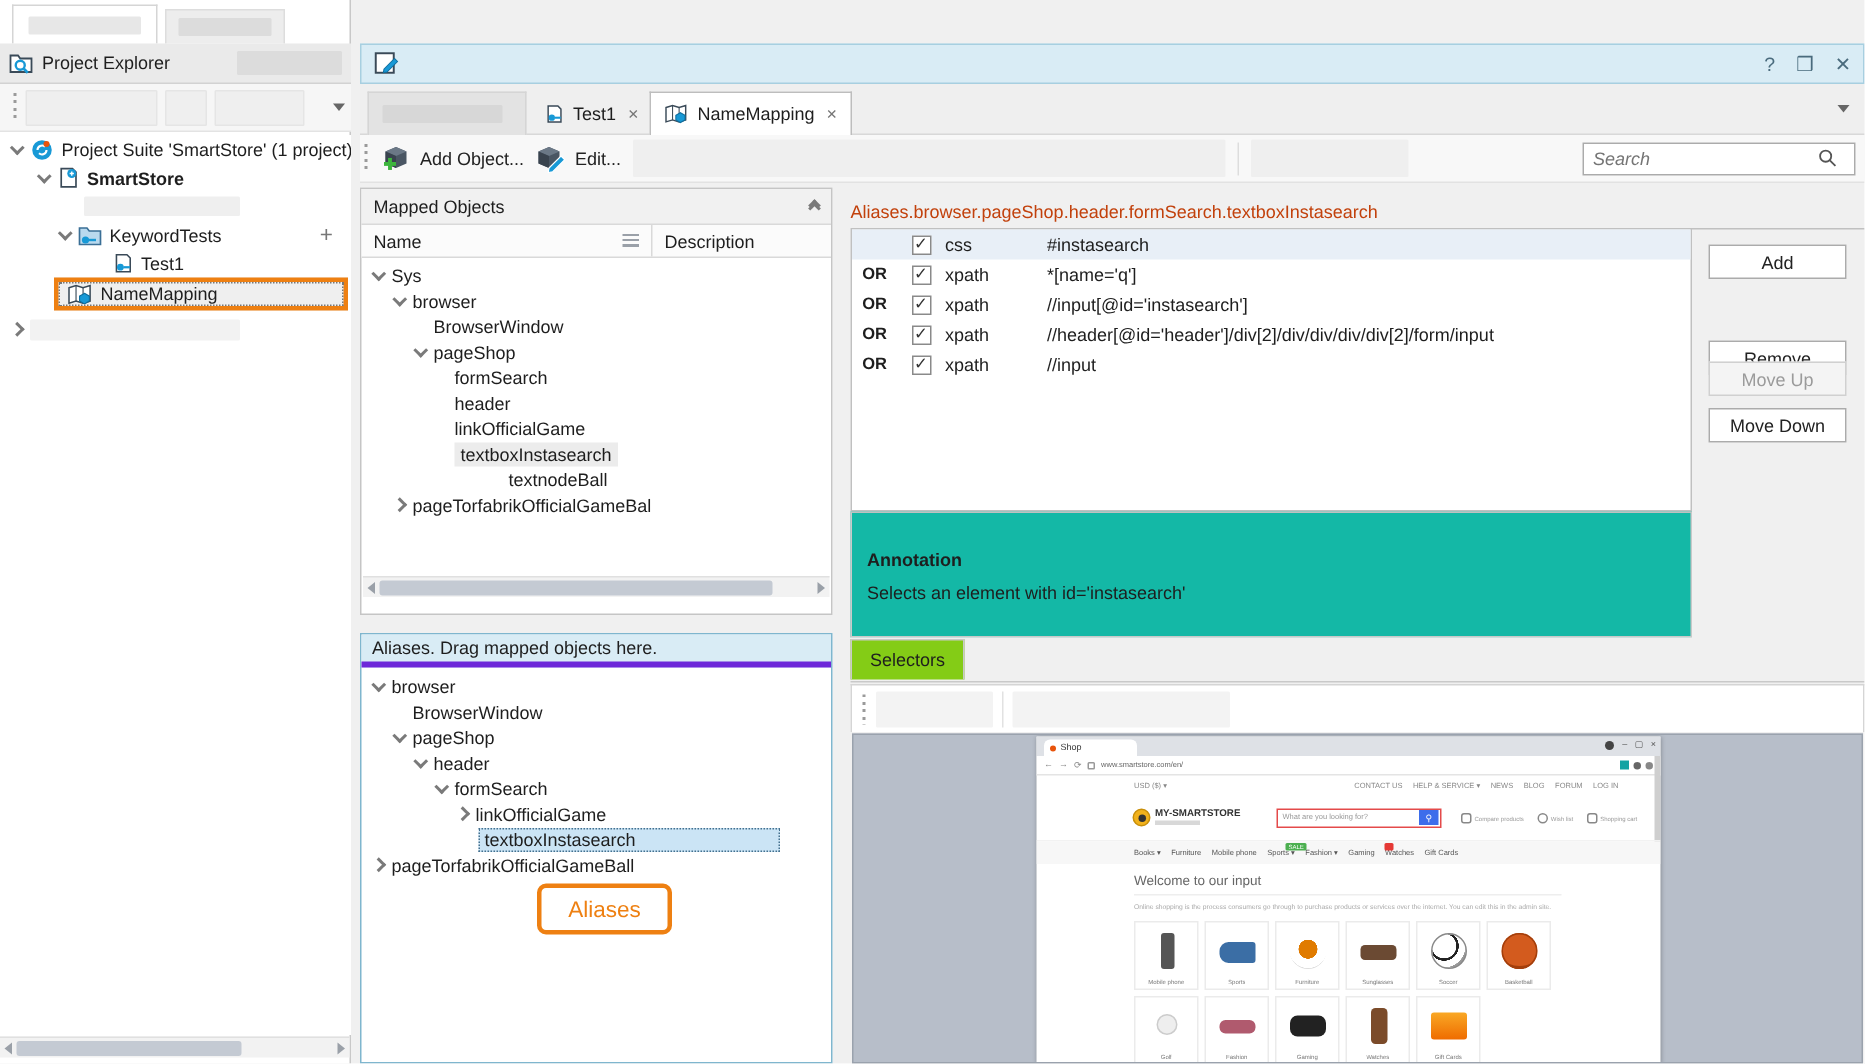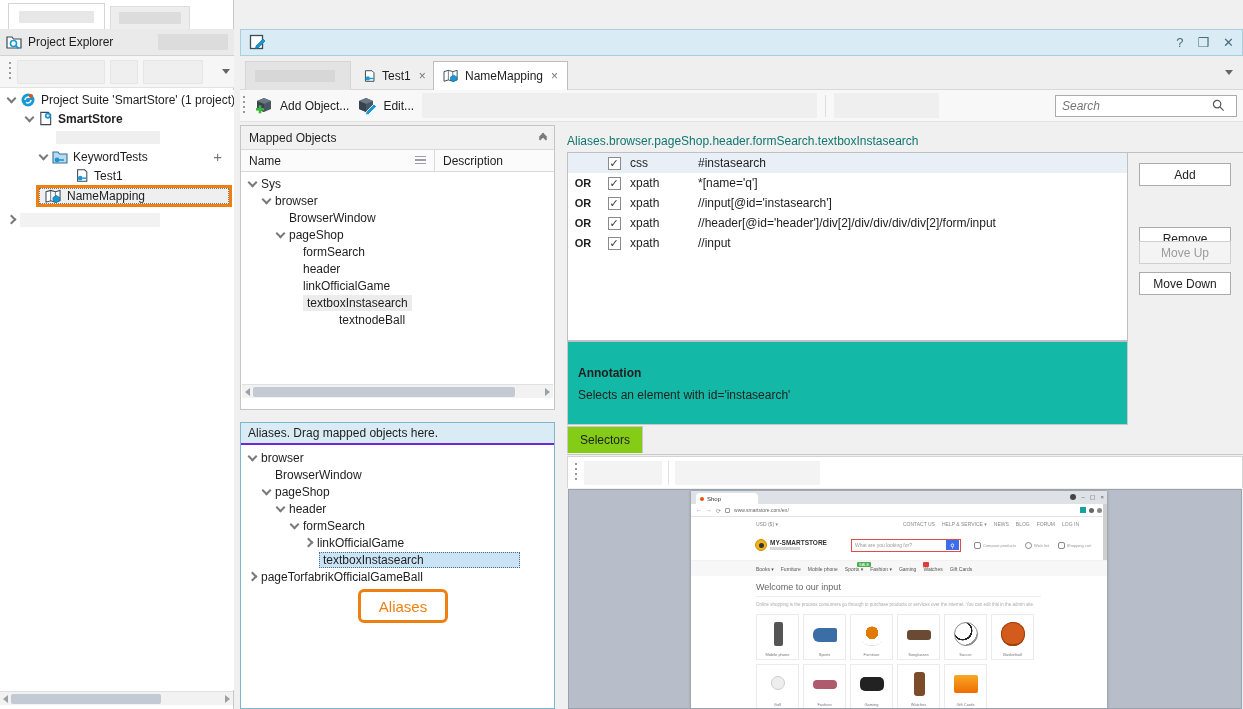--- a/index.html
+++ b/index.html
@@ -55,25 +55,25 @@
   .mo-cols { height:22px; background:#FBFBFB; border-bottom:1px solid #D9D9D9; display:flex; font-size:12px; }
   .mo-cols .c1 { width:194px; border-right:1px solid #D9D9D9; display:flex; align-items:center; padding:0 8px; }
   .mo-cols .c2 { flex:1; display:flex; align-items:center; padding:0 8px; }
   .sorticon { margin-left:auto; width:11px; height:9px; background:repeating-linear-gradient(#9aa0a8 0 1.5px, transparent 1.5px 3.5px); }
   .collapse2 { margin-left:auto; display:flex; flex-direction:column; gap:0px; }
   .collapse2 i { width:6px;height:6px;border-left:2px solid #7a7a7a;border-top:2px solid #7a7a7a; transform:rotate(45deg); display:block; }
   .collapse2 i+i{ margin-top:-4px; }
   .mo-tree { padding:3px 0 0 0; height:212px; overflow:hidden; }
   .sel-gray { background:#ECECEC; }
   .al-panel { left:240px; top:422px; width:315px; height:287px; background:#fff; border:1px solid #7FB6CE; }
-  .al-head { height:22px; background:#D9ECF5; border-bottom:2px solid #6d28d9; display:flex; align-items:center; padding:0 7px; font-size:12px; }
+  .al-head { height:22px; background:#D9ECF5; border-bottom:4px solid #6d28d9; display:flex; align-items:center; padding:0 7px; font-size:12px; }
   .sel-blue { background:#CBE4F5; outline:1px dotted #44708e; outline-offset:-1px; }
 
   
-  .r-bread { left:567px; top:132px; width:670px; height:18px; font-size:12px; color:#0f766e; display:flex; align-items:center; }
+  .r-bread { left:567px; top:132px; width:670px; height:18px; font-size:12px; color:#c2410c; display:flex; align-items:center; }
   .sel-table { left:567px; top:152px; width:561px; height:189px; background:#fff; border:1px solid #C0C0C0; }
   .srow { display:flex; align-items:center; height:20px; font-size:12px; }
   .srow .or { width:30px; text-align:center; font-weight:bold; font-size:11px; flex:none;}
   .srow .cbc { width:32px; display:flex; justify-content:center; flex:none;}
   .srow .typ { width:68px; flex:none; }
   .srow.selected { background:#E8EFF7; }
   .btncol { left:1128px; top:152px; width:115px; height:273px; background:#F0F0F0; border-top:1px solid #C0C0C0;}
   .btncol .btn { position:absolute; left:11px; width:92px; height:23px; }
   .annot { left:567px; top:341px; width:561px; height:84px; background:#14b8a6; border:1px solid #C9C9C9; border-top:1px solid #C0C0C0; padding:24px 10px; }
   .seltab-strip { left:567px; top:425px; width:676px; height:30px; background:#F0F0F0; border-bottom:1px solid #C9C9C9; }
@@ -331,20 +331,24 @@
         </div>
       <div class="trow" style="padding-left:62px;">
           <span>linkOfficialGame</span>
         </div>
       <div class="trow" style="padding-left:62px;">
           <span class="sel-gray" style="padding:1px 4px;">textboxInstasearch</span>
         </div>
       <div class="trow" style="padding-left:62px;margin-left:36px;">
           <span>textnodeBall</span>
         </div>
+      <div class="trow" style="padding-left:22px;">
+          <span class="chev-c"></span>
+          <span>pageTorfabrikOfficialGameBal</span>
+        </div>
     </div>
     <div class="hscroll" style="margin:0 1px;">
       <div class="arrow-l"></div>
       <div class="hthumb" style="width:262px;"></div>
       <div class="arrow-r" style="margin-left:auto;"></div>
     </div>
   </div>
 
   <div class="abs al-panel">
     <div class="al-head">

